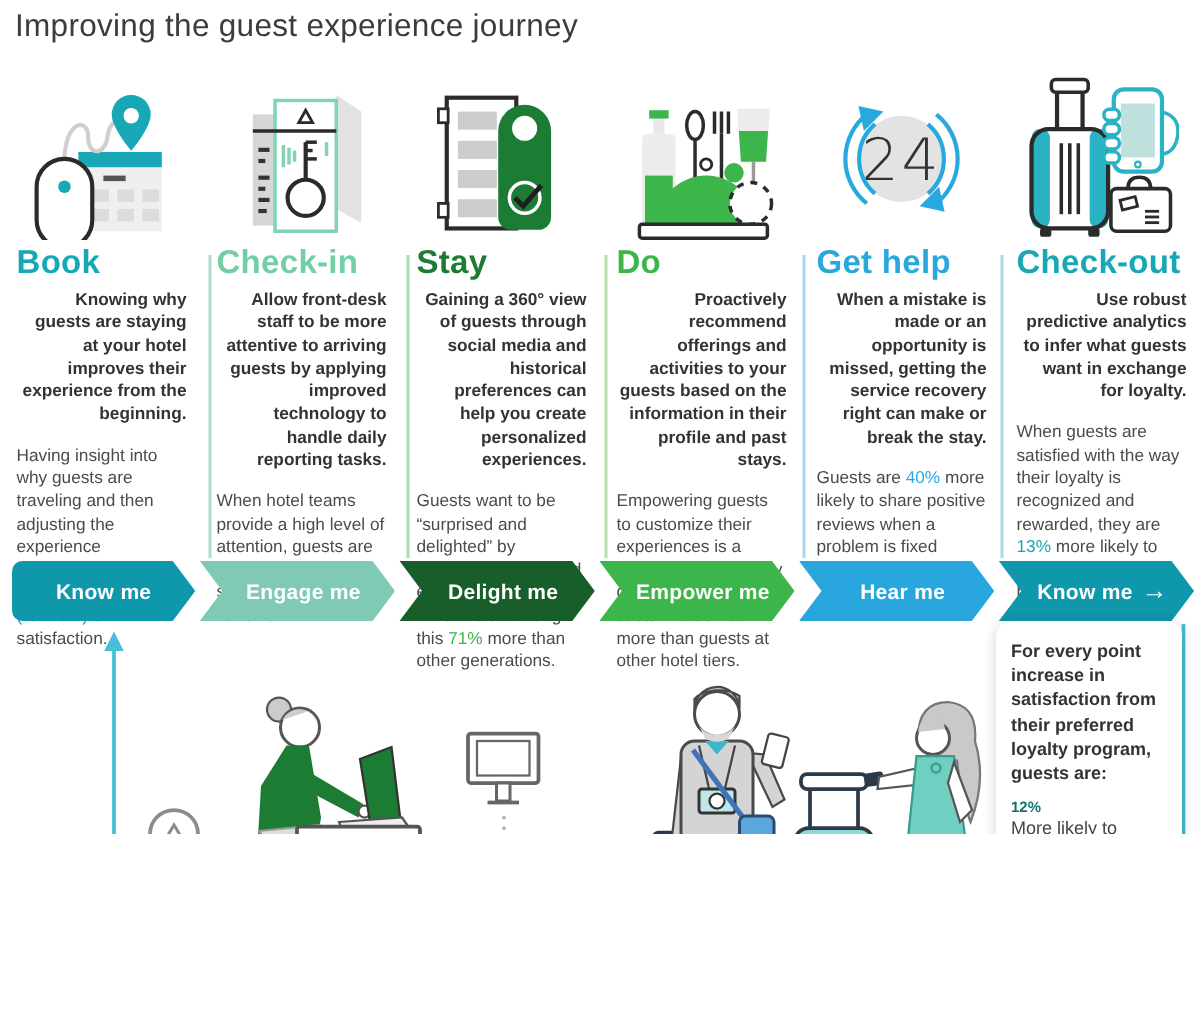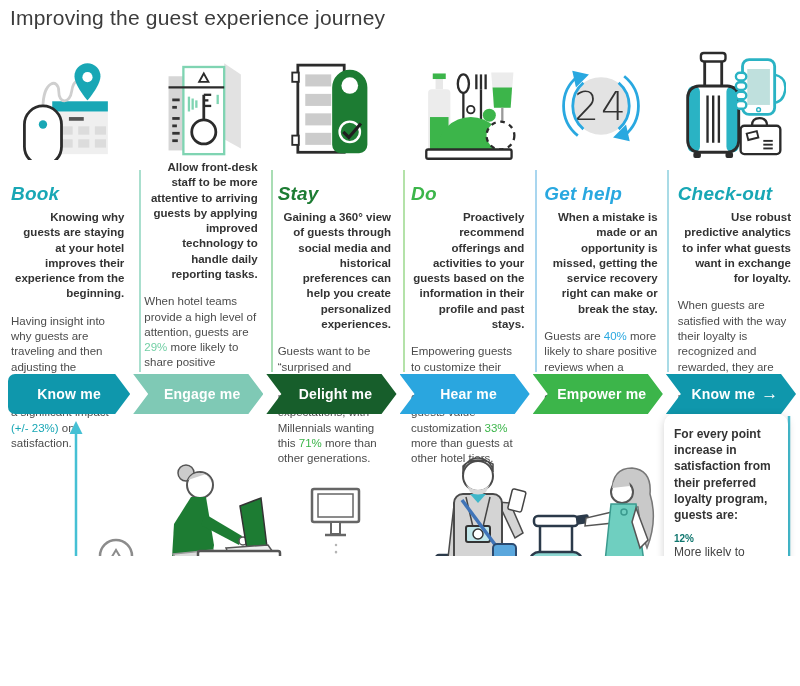--- a/index.html
+++ b/index.html
@@ -4,21 +4,21 @@
 <style>
   html,body{margin:0;padding:0;background:#fff;}
   .canvas{position:relative;width:800px;height:556px;background:#fff;overflow:hidden;
           font-family:"Liberation Sans","DejaVu Sans",sans-serif;color:#3a3a3a;}
   .title{position:absolute;left:10px;top:6px;font-size:21px;font-weight:500;color:#3c3c3c;letter-spacing:.2px;}
 
   
   .cols{position:absolute;left:0;top:38px;width:800px;display:grid;grid-template-columns:repeat(6,1fr);}
   .col{padding:0 9px 0 11px;box-sizing:border-box;}
   .icon-box{height:122px;display:flex;align-items:flex-end;justify-content:center;}
-  .col h2{font-size:19px;font-weight:bold;margin:23px 0 5px;letter-spacing:.2px;font-style:italic;}
+  .col h2{font-size:22px;font-weight:bold;margin:2px 0 5px;letter-spacing:.2px;}
   .col .boldp{font-size:11.5px;font-weight:bold;color:#333;line-height:1.33;margin:0 0 12px;text-align:right;}
   .col .bodyp{font-size:11.5px;color:#4b4b4b;line-height:1.33;margin:0;}
   .hl{font-weight:normal;}
   .c0{color:#18a7b5}.c1{color:#72cfa5}.c2{color:#1d7c33}.c3{color:#3cb54a}.c4{color:#29a8e0}.c5{color:#18a7b5}
 
   .divider{position:absolute;top:170px;height:202px;width:2px;}
   .d0{left:139px;background:#aadfce}.d1{left:271px;background:#a9ddb4}
   .d2{left:403px;background:#b4e2a9}.d3{left:535px;background:#a9d6ef}
   .d4{left:667px;background:#a9dbe6}
 
@@ -101,20 +101,21 @@
           <line x1="58" y1="54" x2="63" y2="54" stroke="#2b2b2b" stroke-width="2.5"></line>
           <line x1="58" y1="60" x2="66" y2="60" stroke="#2b2b2b" stroke-width="2.5"></line>
           <g stroke="#7fd4b2" stroke-width="2.5">
             <line x1="42" y1="50" x2="42" y2="66"></line>
               <line x1="46" y1="52" x2="46" y2="64"></line>
             <line x1="50" y1="54" x2="50" y2="62"></line>
               <line x1="73" y1="48" x2="73" y2="58"></line>
           </g>
         </svg>
       </div>
+      <h2 class="c1">Check-in</h2>
       <p class="boldp">Allow front-desk staff to be more attentive to arriving guests by applying improved technology to handle daily reporting tasks.</p>
       <p class="bodyp"><span>When hotel teams provide a high level of attention, guests are </span><span class="hl c1">29%</span><span> more likely to share positive reviews.</span></p>
     </div>
 
     <div class="col">
       <div class="icon-box">
         <svg viewBox="0 0 110 118" width="102" height="110">
           <rect x="16" y="16" width="50" height="94" fill="#fff" stroke="#2b2b2b" stroke-width="3"></rect>
           <rect x="10" y="24" width="7" height="10" fill="#fff" stroke="#2b2b2b" stroke-width="2"></rect>
           <rect x="10" y="92" width="7" height="10" fill="#fff" stroke="#2b2b2b" stroke-width="2"></rect>
@@ -238,25 +239,25 @@
   <div class="journey">
     <div class="seg s0 first">
         <span>Know me</span>
       </div>
     <div class="seg s1 notch">
         <span>Engage me</span>
       </div>
     <div class="seg s2 notch">
         <span>Delight me</span>
       </div>
+    <div class="seg s3 notch">
+        <span>Empower me</span>
+      </div>
     <div class="seg s4 notch">
         <span>Hear me</span>
-      </div>
-    <div class="seg s3 notch">
-        <span>Empower me</span>
       </div>
     <div class="seg s5 notch">
         <span>Know me</span>
         <span class="arrow-glyph">→</span>
       </div>
   </div>
 
   <svg class="scene" viewBox="0 414 800 272">
 
     <g>

